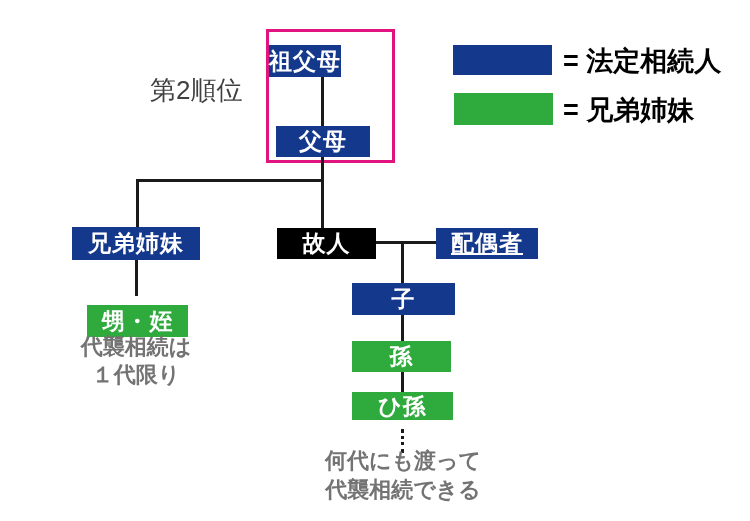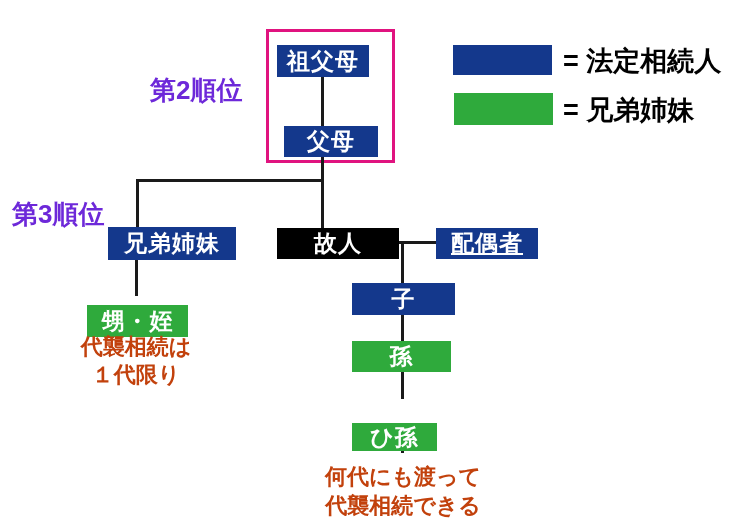--- a/index.html
+++ b/index.html
@@ -18,25 +18,25 @@
   .blackbox { background:#000000; }
   .hline, .vline { position:absolute; background:#1a1a1a; z-index:2; }
   .vdots {
     position:absolute; width:0; border-left:3px dotted #1a1a1a; z-index:2;
   }
   .frame {
     position:absolute; box-sizing:border-box; border:3px solid #e0137f;
     background:transparent; z-index:1;
   }
   .rank {
-    position:absolute; color:#6d28d9; font-size:26px; font-weight:bold;
+    position:absolute; color:#404040; font-size:26px; font-weight:normal;
     white-space:nowrap; z-index:3;
   }
   .note {
-    position:absolute; color:#c2410c; font-size:22px; font-weight:bold;
+    position:absolute; color:#737373; font-size:22px; font-weight:bold;
     text-align:center; line-height:28px; white-space:nowrap; z-index:3;
   }
   .swatch { position:absolute; z-index:3; }
   .legend-label {
     position:absolute; color:#000000; font-size:27px; font-weight:bold;
     white-space:nowrap; z-index:3; line-height:30px;
   }
 </style>
 </head>
 <body>
@@ -50,37 +50,36 @@
   <div class="hline" style="left:136px; top:179px; width:188px; height:3px;"></div>
   <div class="vline" style="left:136px; top:179px; width:3px; height:48px;"></div>
   <div class="vline" style="left:135px; top:260px; width:3px; height:36px;"></div>
   <div class="hline" style="left:376px; top:241px; width:60px; height:3px;"></div>
   <div class="vline" style="left:401px; top:243px; width:3px; height:40px;"></div>
   <div class="vline" style="left:401px; top:315px; width:3px; height:26px;"></div>
   <div class="vline" style="left:401px; top:372px; width:3px; height:27px;"></div>
   <div class="vdots" style="left:401px; top:429px; height:24px;"></div>
 
   <div class="rank" style="left:150px; top:73px;">第2順位</div>
-  <div class="rank" style="left:12px;  top:197px;">第3順位</div>
 
-  <div class="node navy" style="left:277px; top:45px;  width:92px;  height:32px;">祖父母</div>
-  <div class="node navy" style="left:276px; top:126px; width:94px;  height:31px;margin-left:8px;">父母</div>
-  <div class="node navy" style="left:72px;  top:227px; width:128px; height:33px;margin-left:36px;">兄弟姉妹</div>
+  <div class="node navy" style="left:269px; top:45px;  width:72px;  height:32px;">祖父母</div>
+  <div class="node navy" style="left:276px; top:126px; width:94px;  height:31px;">父母</div>
+  <div class="node navy" style="left:72px;  top:227px; width:128px; height:33px;">兄弟姉妹</div>
   <div class="node green" style="left:87px;  top:305px; width:101px; height:32px;">甥・姪</div>
-  <div class="node blackbox" style="left:277px; top:228px; width:122px; height:31px;">故人</div>
+  <div class="node blackbox" style="left:277px; top:228px; width:99px; height:31px;">故人</div>
   <div class="node navy" style="left:436px; top:228px; width:102px; height:31px;text-decoration:underline;">配偶者</div>
   <div class="node navy" style="left:352px; top:283px; width:103px; height:32px;">子</div>
   <div class="node green" style="left:352px; top:341px; width:99px;  height:31px;">孫</div>
-  <div class="node green" style="left:352px; top:423px; width:85px; height:28px;">ひ孫</div>
+  <div class="node green" style="left:352px; top:392px; width:101px; height:28px;">ひ孫</div>
 
   <div class="note" style="left:58px; top:333px; width:156px;">
     <div>代襲相続は</div>
     <div>１代限り</div>
   </div>
-  <div class="note" style="left:320px; top:446px; width:166px; line-height:29px;margin-top:16px;">
+  <div class="note" style="left:320px; top:446px; width:166px; line-height:29px;">
     <div>何代にも渡って</div>
     <div>代襲相続できる</div>
   </div>
 
   <div>
     <div class="swatch navy" style="left:453px; top:45px; width:99px; height:30px;"></div>
     <div class="legend-label" style="left:563px; top:46px;">= 法定相続人</div>
     <div class="swatch green" style="left:454px; top:93px; width:99px; height:32px;"></div>
     <div class="legend-label" style="left:563px; top:95px;">= 兄弟姉妹</div>
   </div>

